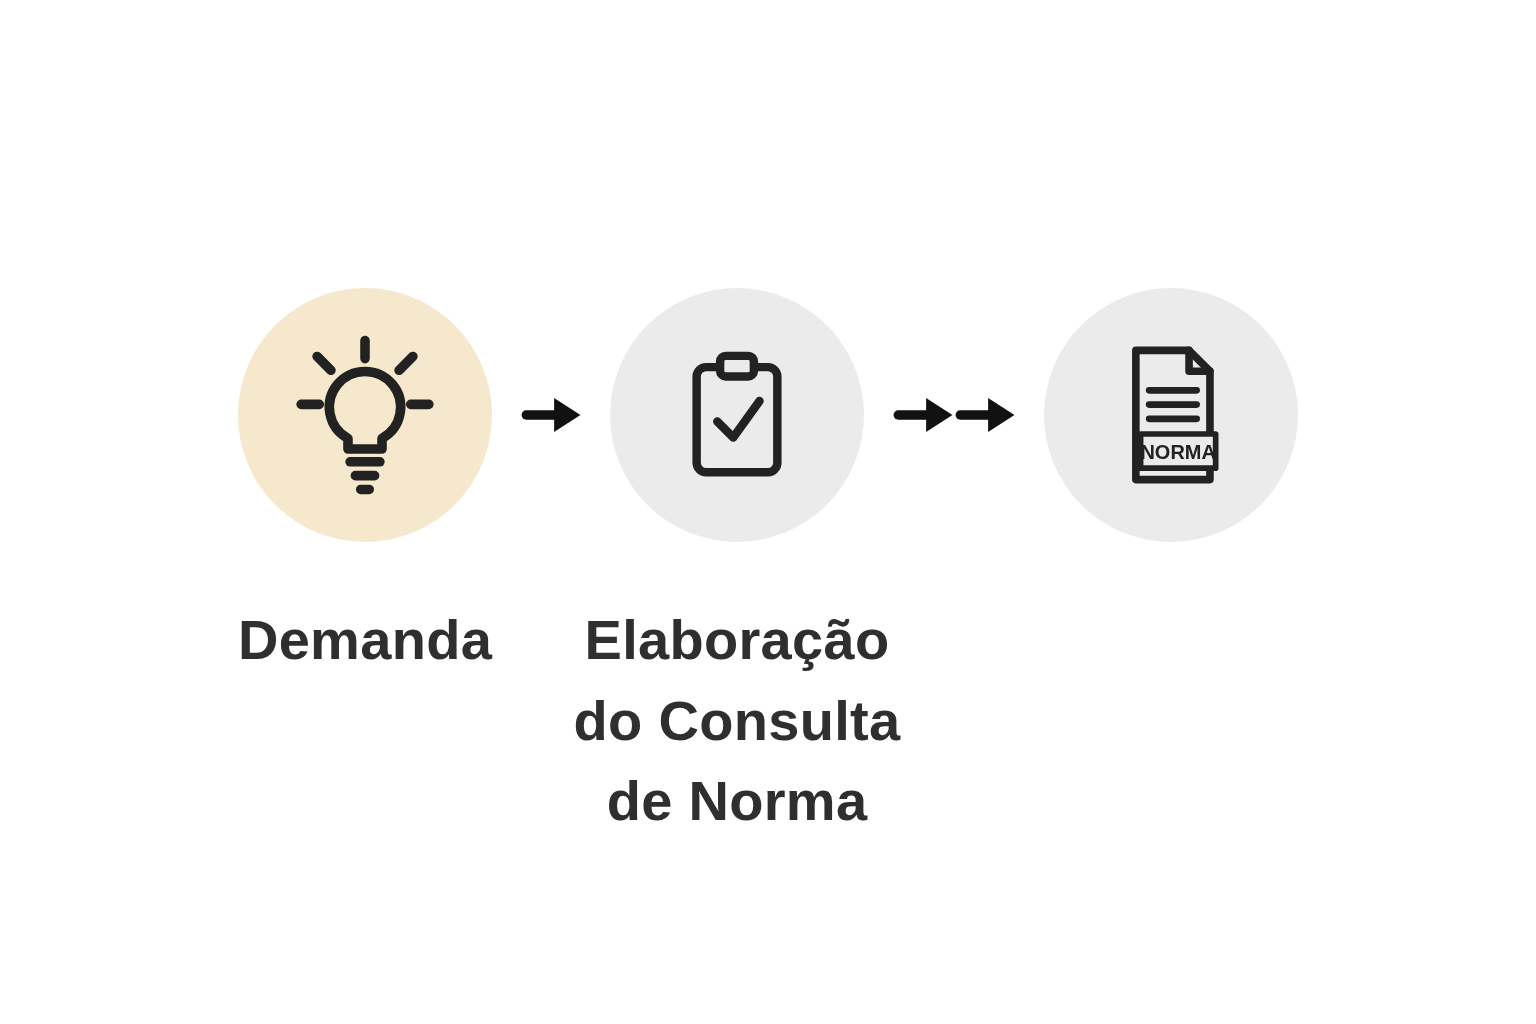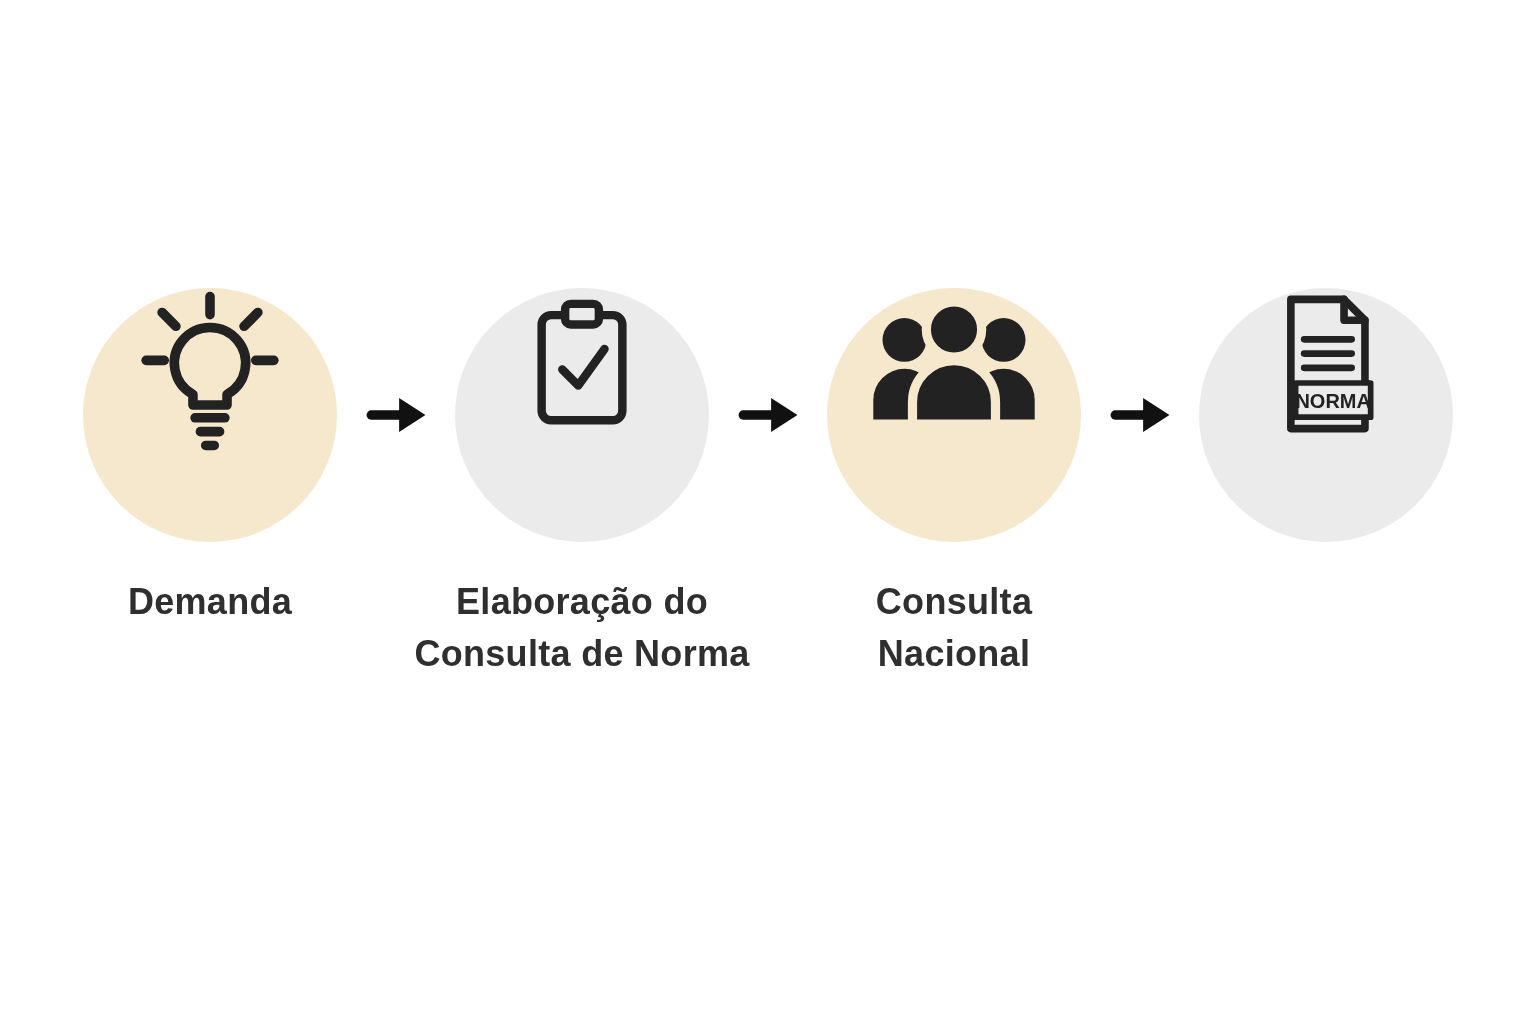--- a/index.html
+++ b/index.html
@@ -22,27 +22,28 @@
     flex: 0 0 auto;
     display: flex;
     flex-direction: column;
     align-items: center;
   }
   .circle {
     width: 254px;
     height: 254px;
     border-radius: 50%;
     display: flex;
+    align-items: center;
     justify-content: center;
   }
   .circle.beige { background: var(--beige, #f5e8cc); }
   .circle.gray  { background: var(--gray, #ebebeb); }
   .label {
-    margin-top: 34px;
-    font-size: 36px;
+    margin-top: 58px;
+    font-size: 56px;
     font-weight: bold;
     line-height: 1.44;
     color: var(--text, #2f2f2f);
     text-align: center;
     width: 310px;
     letter-spacing: 0.3px;
   }
   .step.wide .label { width: 380px; }
   .arrow {
     width: 62px;
@@ -98,36 +99,20 @@
     <div class="label">Elaboração do Consulta de Norma</div>
   </div>
 
   <div class="arrow">
     <svg width="62" height="52" viewBox="0 0 80 64" fill="currentColor">
       <rect x="2" y="26" width="48" height="12" rx="6"></rect>
       <polygon points="44,10 78,32 44,54"></polygon>
     </svg>
   </div>
 
-  <div class="step">
-    <div class="circle beige">
-      <svg class="icon" width="196" height="150" viewBox="0 0 170 130" fill="currentColor">
-
-        <circle cx="42" cy="45" r="19"></circle>
-        <path d="M15 114 v-17 a27 27 0 0 1 54 0 v17 z"></path>
-
-        <circle cx="128" cy="45" r="19"></circle>
-        <path d="M101 114 v-17 a27 27 0 0 1 54 0 v17 z"></path>
-
-        <circle cx="85" cy="36" r="24" stroke="#f5e8cc" stroke-width="8"></circle>
-        <path d="M49 118 v-19 a36 36 0 0 1 72 0 v19 z" stroke="#f5e8cc" stroke-width="8"></path>
-      </svg>
-    </div>
-    <div class="label">Consulta Nacional</div>
-  </div>
 
   <div class="arrow">
     <svg width="62" height="52" viewBox="0 0 80 64" fill="currentColor">
       <rect x="2" y="26" width="48" height="12" rx="6"></rect>
       <polygon points="44,10 78,32 44,54"></polygon>
     </svg>
   </div>
 
   <div class="step">
     <div class="circle gray">

